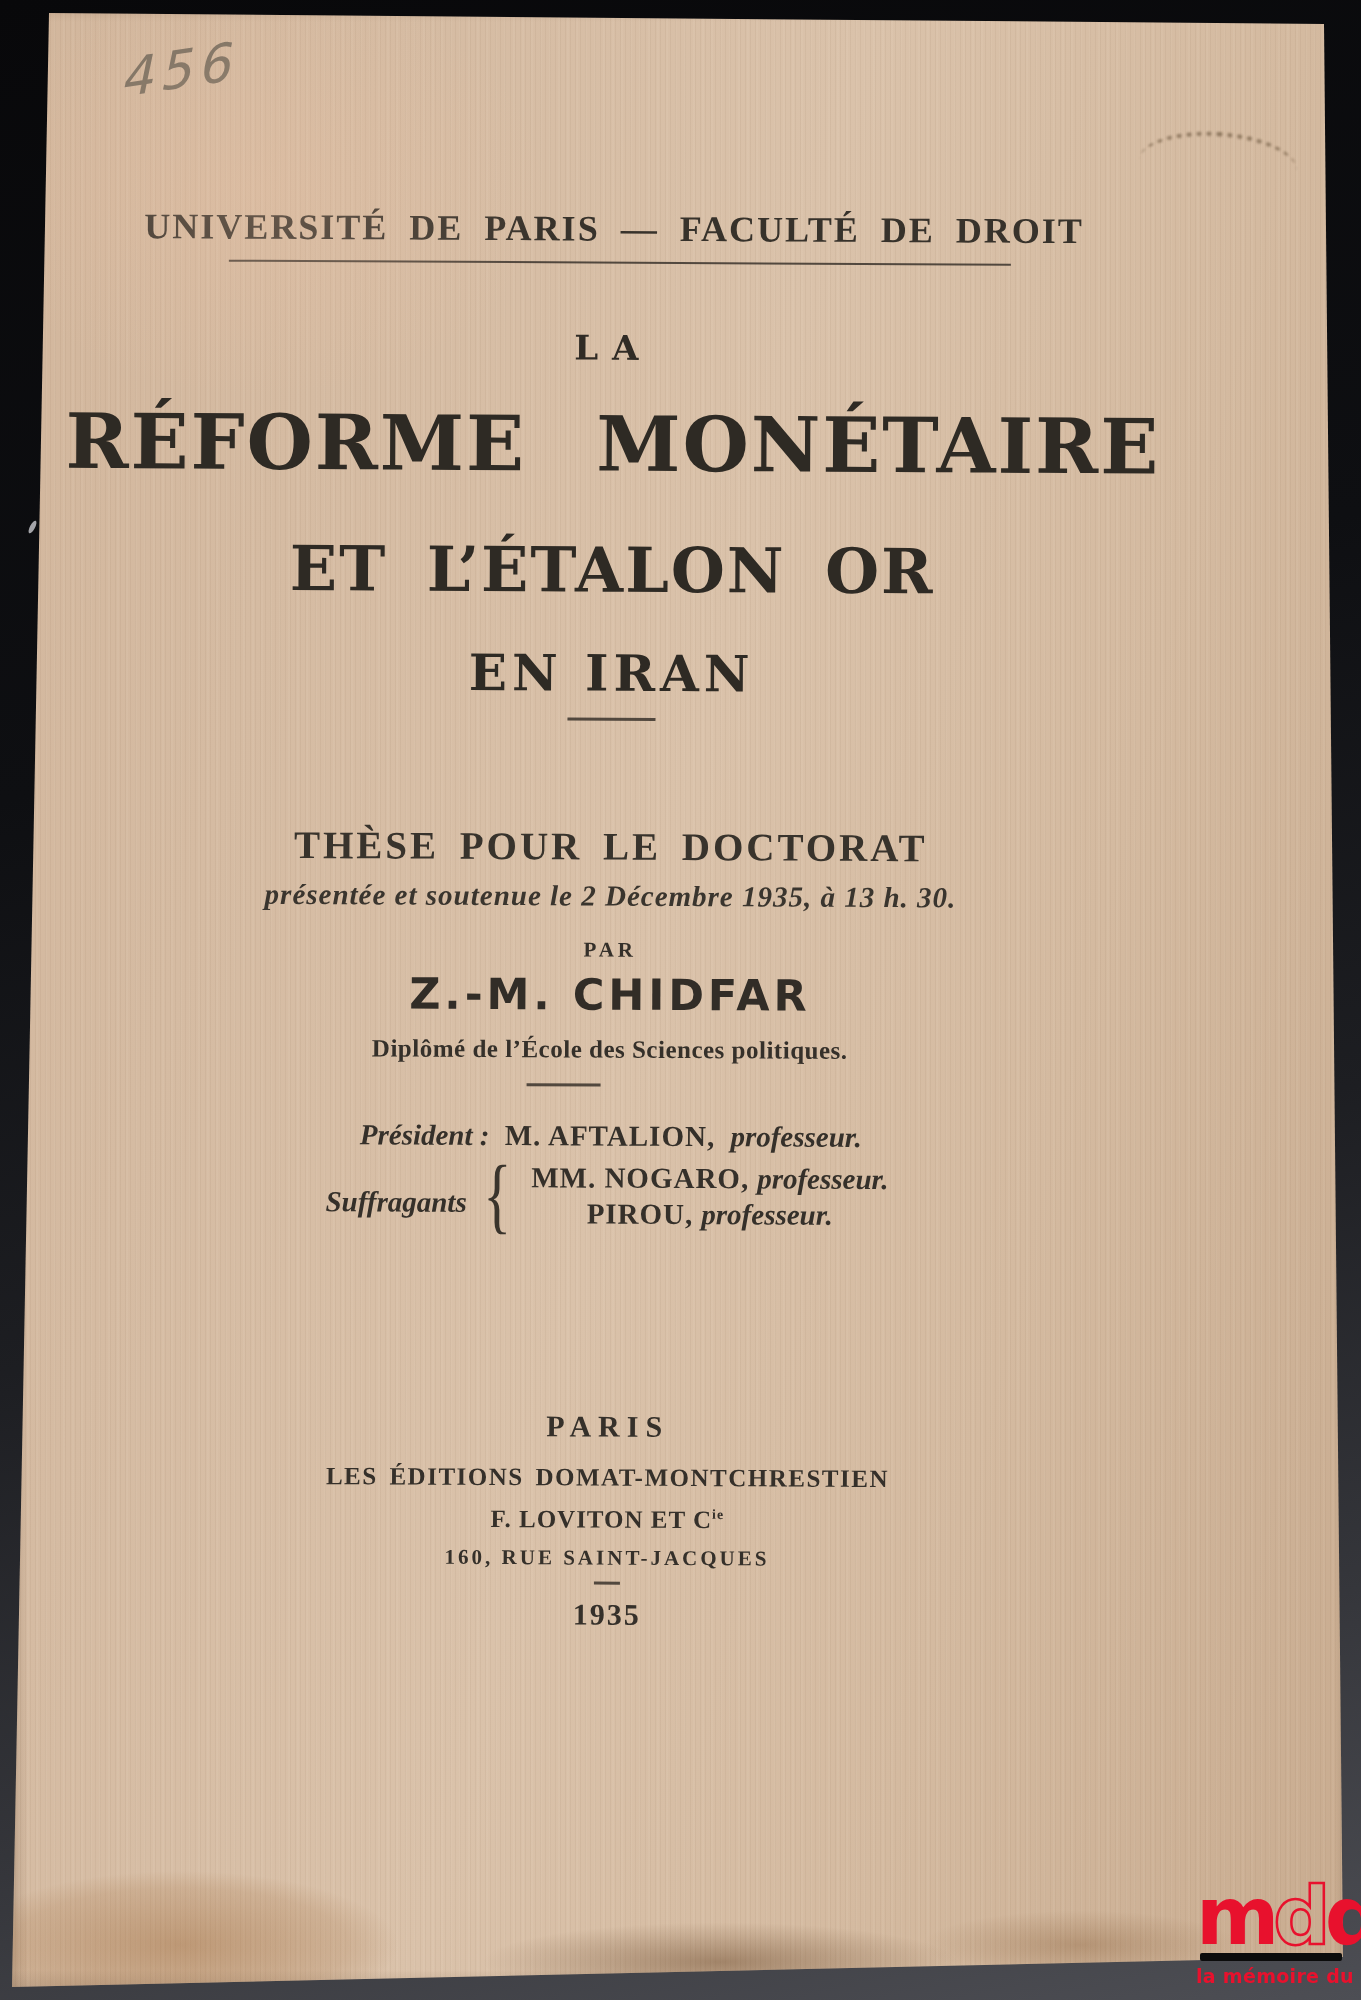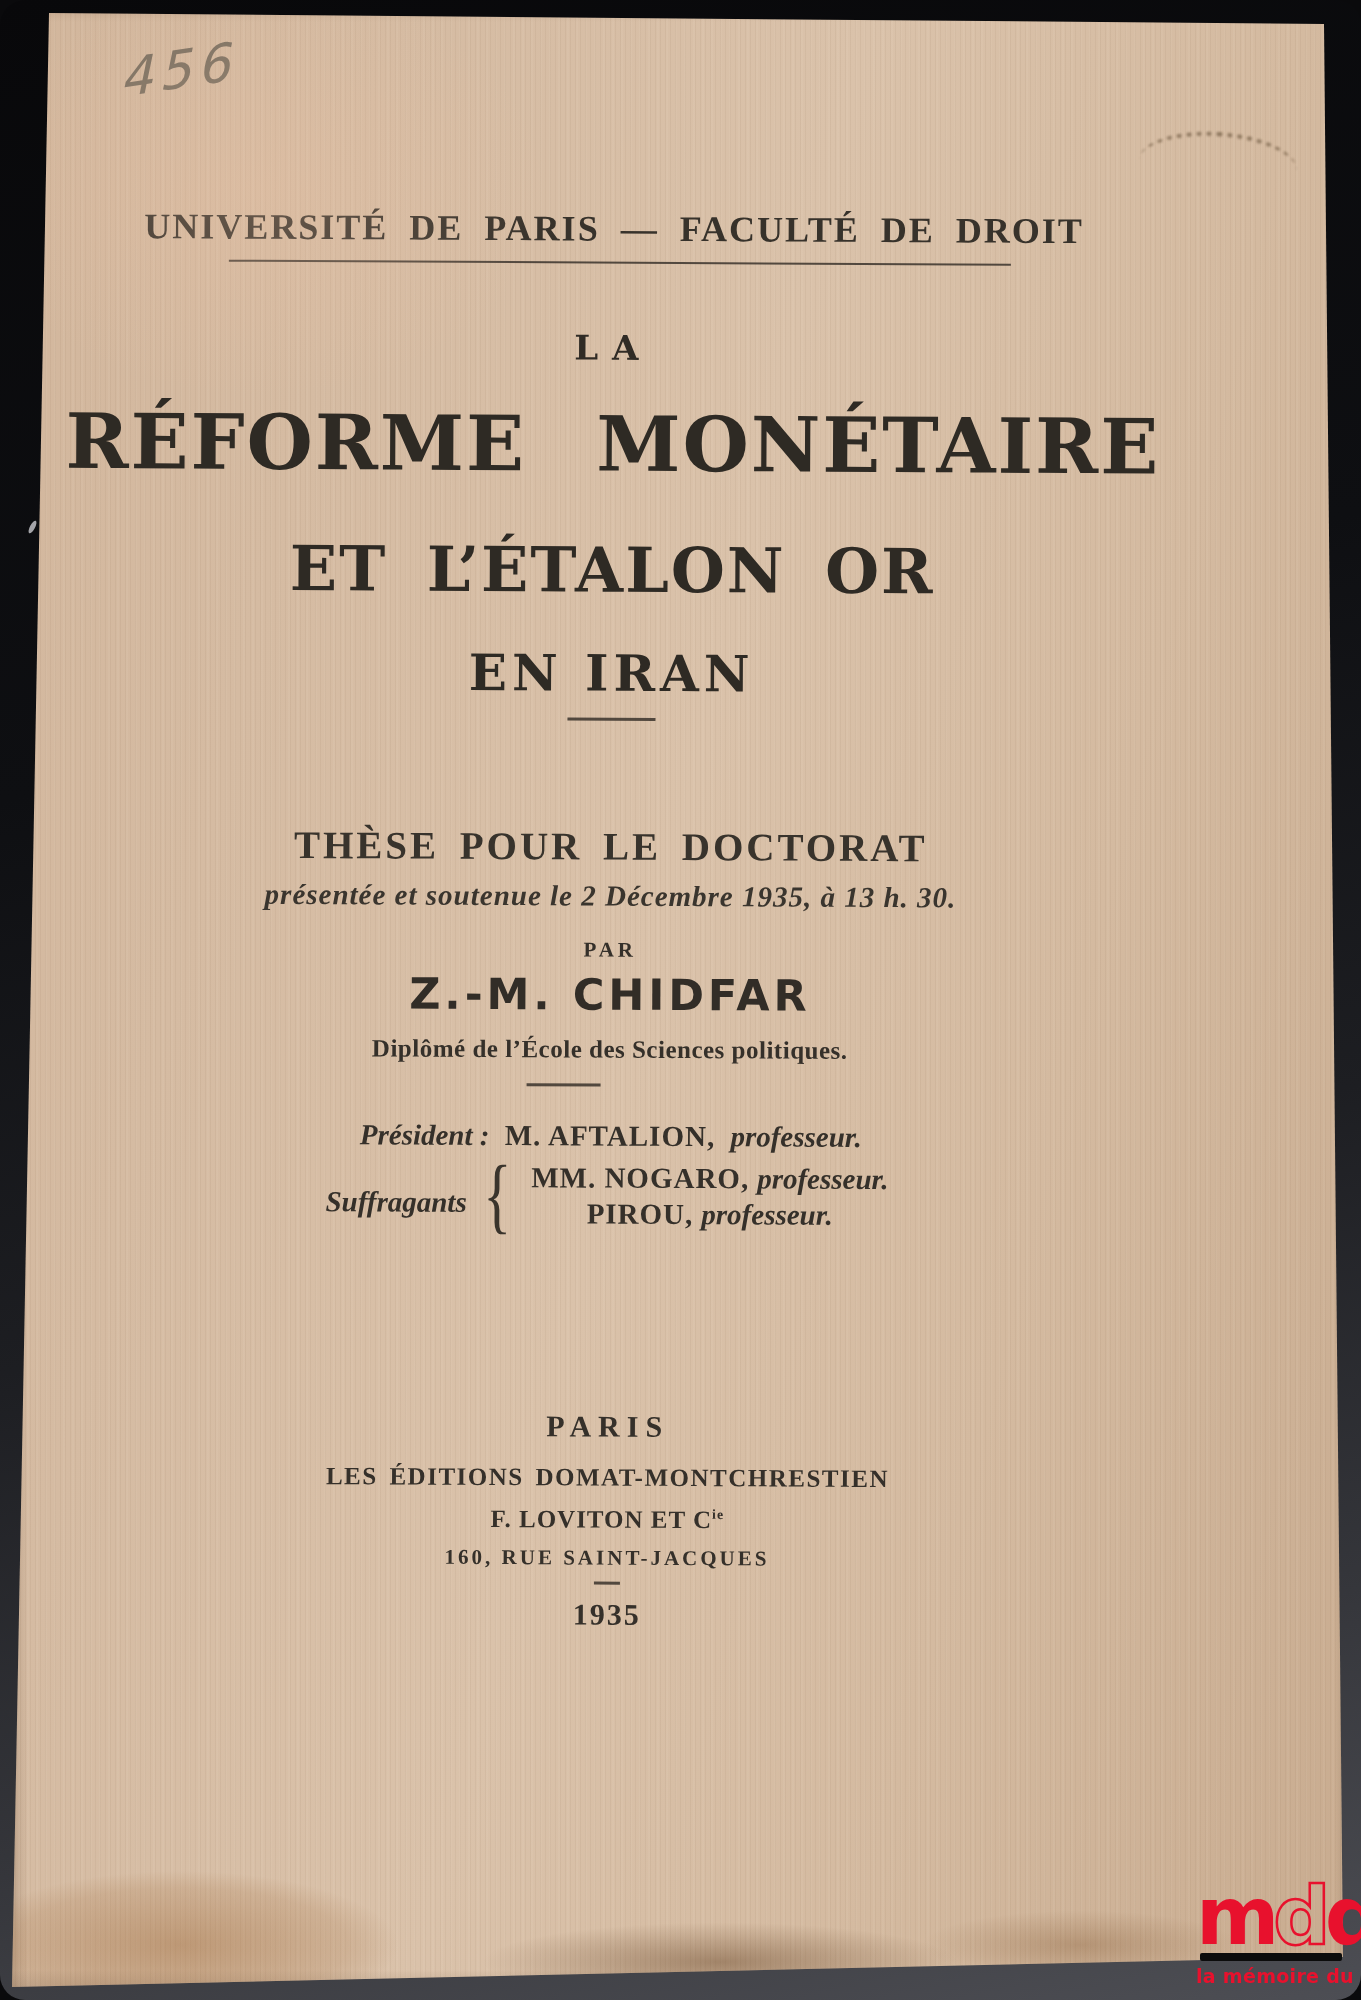--- a/index.html
+++ b/index.html
@@ -1,20 +1,19 @@
 <!DOCTYPE html>
 <html><head>
 <meta charset="utf-8">
 <style>
   html,body{margin:0;padding:0;background:#0a0a0c;}
   #stage{
     position:relative;width:1361px;height:2000px;overflow:hidden;
     background:linear-gradient(168deg,#08080a 0%,#0e0f12 35%,#1d1e22 60%,#35363b 82%,#4d4e54 100%);
     font-family:"Liberation Serif",serif;
-    border-radius:25px;
   }
   .bg-speck{position:absolute;left:30px;top:520px;width:5px;height:14px;background:rgba(215,215,220,.75);border-radius:50%;transform:rotate(28deg);}
   
   .book{
     position:absolute;left:0;top:0;width:1361px;height:2000px;
     clip-path:polygon(49px 13px,1324px 24px,1343px 1957px,12px 1987px);
     background:
       linear-gradient(103deg,#d2b69c 0%,#d5bba2 22%,#dac2aa 48%,#d4baa0 72%,#c8ab8f 100%);
   }
   .book::before{ 

